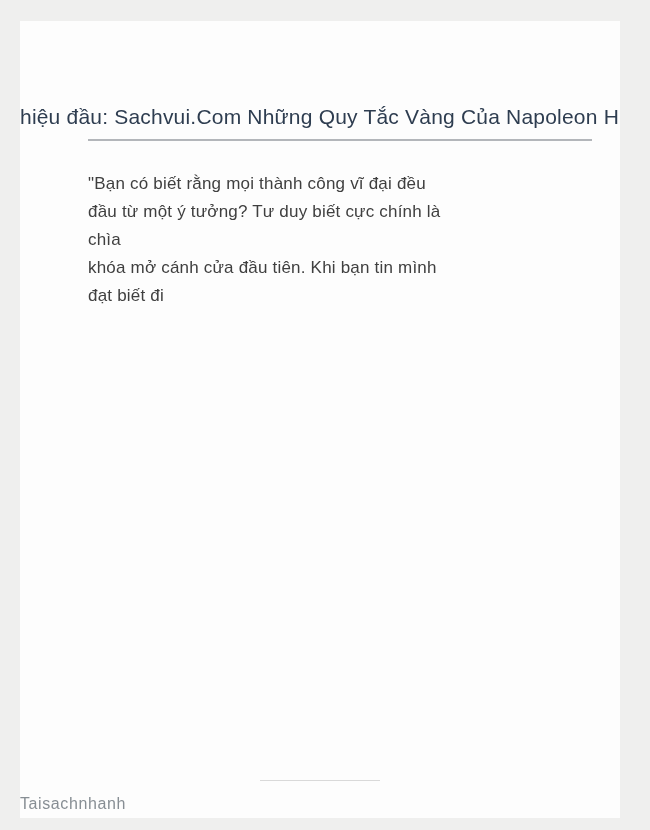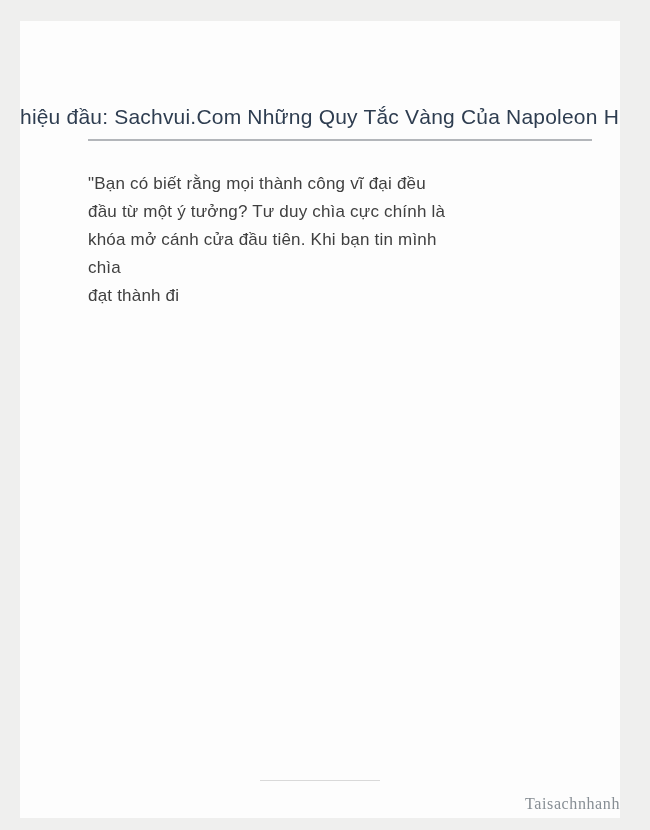--- a/index.html
+++ b/index.html
@@ -71,43 +71,42 @@
     height: 1px;
     background: #d9d9d9;
   }
   .footer-brand {
     position: absolute;
     left: 0;
     right: 0;
     top: 769px;
     height: 28px;
     line-height: 28px;
-    text-align: right;
+    text-align: left;
     font-size: 16px;
     color: #878e94;
     letter-spacing: 0.6px;
-    font-family: Liberation Serif, serif;
   }
 </style>
 </head>
 <body>
 
 <div class="viewport">
   <div class="page">
 
     <div class="header-title">hiệu đầu: Sachvui.Com Những Quy Tắc Vàng Của Napoleon Hill Nap</div>
 
     <div class="header-rule"></div>
 
     <div class="body-text">
       <div class="body-line">"Bạn có biết rằng mọi thành công vĩ đại đều</div>
-      <div class="body-line">đầu từ một ý tưởng? Tư duy chìa cực chính là</div>
+      <div class="body-line">đầu từ một ý tưởng? Tư duy biết cực chính là</div>
+      <div class="body-line">chìa</div>
       <div class="body-line">khóa mở cánh cửa đầu tiên. Khi bạn tin mình</div>
-      <div class="body-line">chìa</div>
-      <div class="body-line">đạt thành đi</div>
+      <div class="body-line">đạt biết đi</div>
     </div>
 
     <div class="footer-rule"></div>
 
     <div class="footer-brand">Taisachnhanh</div>
 
   </div>
 </div>
 
 </body></html>

